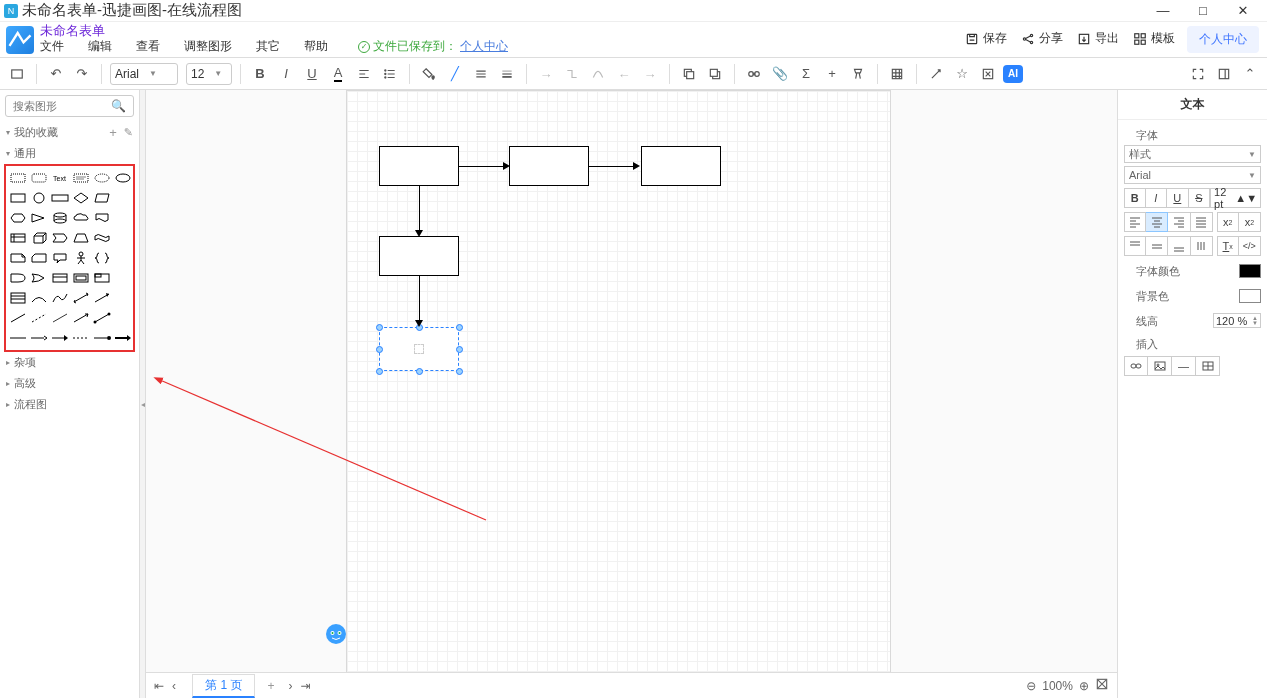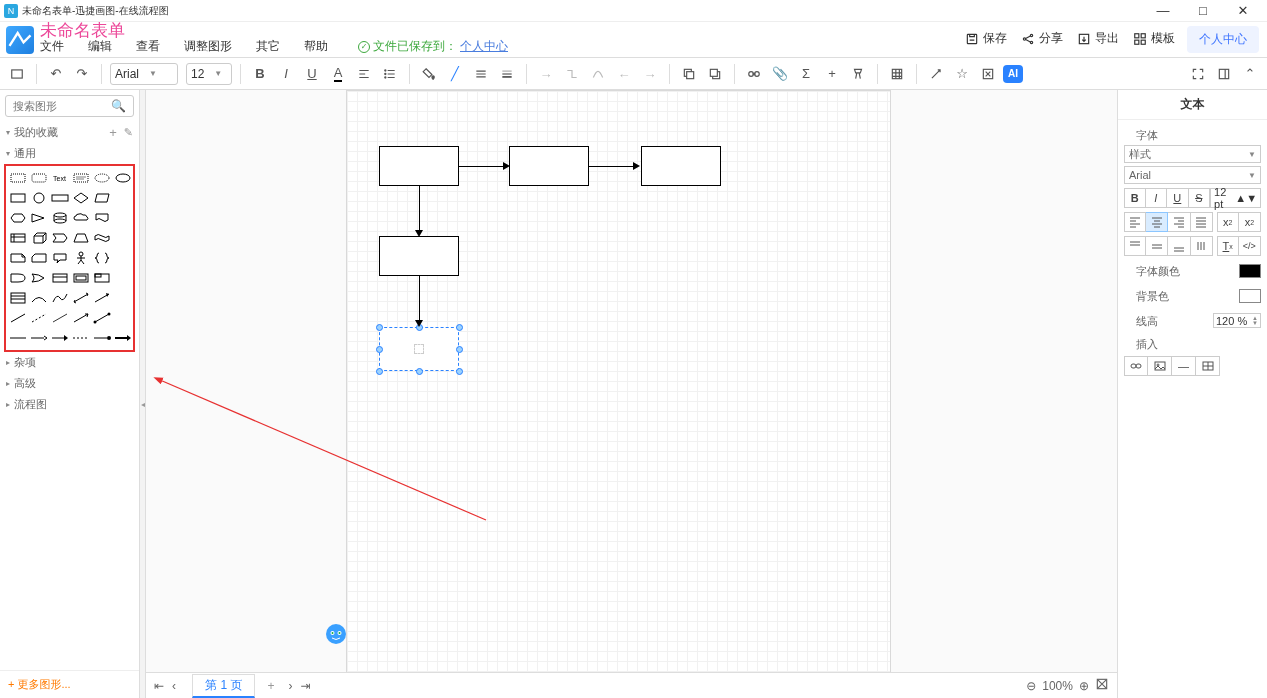--- a/index.html
+++ b/index.html
@@ -1,25 +1,25 @@
 <!DOCTYPE html>
 <html><head>
 <meta charset="utf-8">
 <style>
 html,body{margin:0;padding:0;width:1267px;height:698px;font-family:"Microsoft YaHei",Arial,sans-serif;font-size:12px;color:#333;background:#fff;overflow:hidden}
 *{box-sizing:border-box}
 .titlebar{height:22px;background:#fff;display:flex;align-items:center;padding:0 4px;border-bottom:1px solid #eee}
 .titlebar .app-icon{width:14px;height:14px;background:#2aa7e0;border-radius:2px;display:flex;align-items:center;justify-content:center;color:#fff;font-size:9px;margin-right:4px}
-.title-txt{font-size:10px;color:#333}
+.title-txt{font-size:15px;color:#333}
 .win-btns{margin-left:auto;display:flex;gap:0}
 .win-btns span{width:40px;text-align:center;font-size:13px;color:#333;cursor:default}
 .header{height:36px;display:flex;align-items:center;padding:0 8px 0 6px;position:relative;border-bottom:1px solid #ddd}
 .doc-icon{width:28px;height:28px;background:linear-gradient(135deg,#3fa9ff,#1e7fe0);border-radius:4px;display:flex;align-items:center;justify-content:center;color:#fff;font-weight:bold;font-size:14px;margin-right:6px}
 .doc-block{display:flex;flex-direction:column;justify-content:center}
-.doc-title{font-size:17px;color:#ec4899;line-height:14px;margin-bottom:0}
+.doc-title{font-size:13px;color:#6d28d9;line-height:14px;margin-bottom:0}
 .menus{display:flex;align-items:center;gap:24px;font-size:12px;color:#333}
 .menus span{white-space:nowrap}
 .save-status{color:#3fa93f;display:flex;align-items:center;gap:3px;margin-left:6px}
 .save-status .chk{display:inline-flex;align-items:center;justify-content:center;width:12px;height:12px;border:1px solid #3fa93f;border-radius:50%;font-size:8px}
 .save-link{color:#4a7dde;text-decoration:underline;cursor:pointer}
 .hdr-right{margin-left:auto;display:flex;align-items:flex-start;gap:10px}
 .hdr-btn{display:flex;align-items:center;gap:4px;color:#333;font-size:12px;cursor:pointer;padding:4px 2px}
 .hdr-btn svg{width:14px;height:14px}
 .personal{background:#eef3ff;color:#4076ff;padding:5px 12px;border-radius:4px}
 .toolbar{height:32px;border-bottom:1px solid #ddd;display:flex;align-items:center;padding:0 6px;gap:4px}
@@ -596,21 +596,20 @@
         <span>杂项</span>
       </div>
     <div class="sec-hdr">
         <span class="tri">▸</span>
         <span>高级</span>
       </div>
     <div class="sec-hdr">
         <span class="tri">▸</span>
         <span>流程图</span>
       </div>
-    <div class="more-shapes">+ 更多图形...</div>
   </div>
 
   <div class="vsplit">
       <div class="hndl">◂</div>
     </div>
 
   <div class="canvas-wrap">
     <div class="canvas">
       <div class="paper">
 

